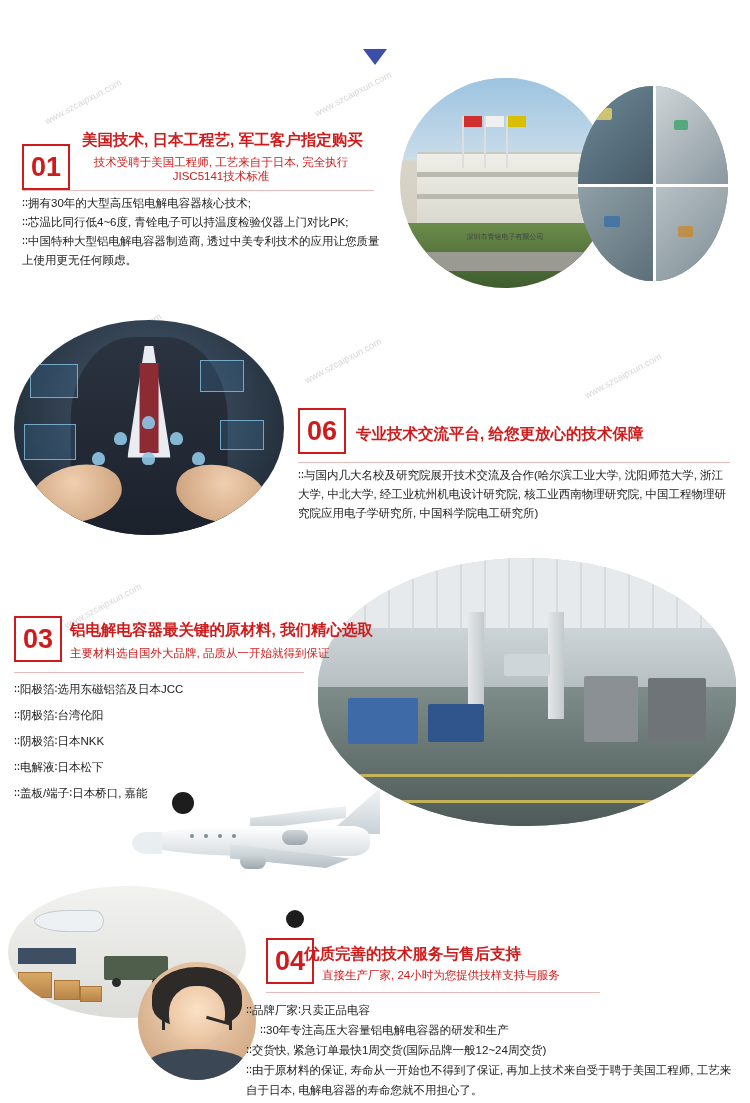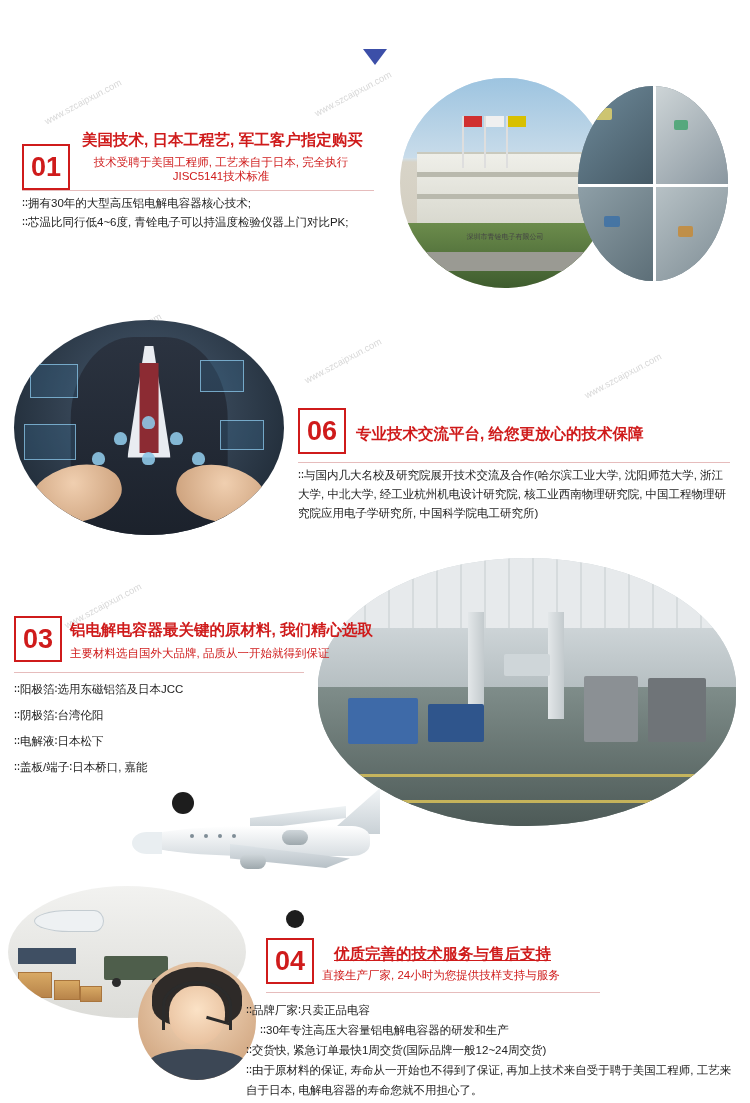--- a/index.html
+++ b/index.html
@@ -371,20 +371,21 @@
   <div class="sep-v"></div>
 </div>
 
 <div class="num-badge" style="left:22px; top:132px;margin-top:12px;">01</div>
 <div class="blk-title" style="left:82px; top:130px;">美国技术, 日本工程艺, 军工客户指定购买</div>
 <div class="blk-sub" style="left:76px; top:155px; width:290px; white-space:normal; line-height:14px;text-align:center;">技术受聘于美国工程师, 工艺来自于日本, 完全执行JISC5141技术标准</div>
 <div class="hline" style="left:22px; top:190px; width:352px;"></div>
 <div class="bullets" style="left:22px; top:194px; width:360px;">
   <div>∶∶拥有30年的大型高压铝电解电容器核心技术;</div>
   <div>∶∶芯温比同行低4~6度, 青铨电子可以持温度检验仪器上门对比PK;</div>
+  <div class="wrap">∶∶中国特种大型铝电解电容器制造商, 透过中美专利技术的应用让您质量上使用更无任何顾虑。</div>
 </div>
 
 <div class="s2-photo">
   <div class="suit"></div>
   <div class="shirt"></div>
   <div class="tie"></div>
   <div class="hand l"></div>
   <div class="hand r"></div>
   <div class="person-ico" style="left:128px; top:96px;"></div>
   <div class="person-ico" style="left:100px; top:112px;"></div>
@@ -420,20 +421,21 @@
   <div class="stripe" style="left:60px;  top:242px; width:300px;"></div>
 </div>
 
 <div class="num-badge" style="left:14px; top:616px;">03</div>
 <div class="blk-title" style="left:70px; top:620px;">铝电解电容器最关键的原材料, 我们精心选取</div>
 <div class="blk-sub" style="left:70px; top:646px;">主要材料选自国外大品牌, 品质从一开始就得到保证</div>
 <div class="hline" style="left:14px; top:672px; width:290px;"></div>
 <div class="bullets" style="left:14px; top:676px; width:300px; line-height:26px;">
   <div>∶∶阳极箔∶选用东磁铝箔及日本JCC</div>
   <div>∶∶阴极箔∶台湾伦阳</div>
+  <div>∶∶阴极箔∶日本NKK</div>
   <div>∶∶电解液∶日本松下</div>
   <div>∶∶盖板/端子∶日本桥口, 嘉能</div>
 </div>
 
 <div class="plane">
   <div class="tail"></div>
   <div class="wing2"></div>
   <div class="body"></div>
   <div class="nose"></div>
   <div class="wing1"></div>
@@ -461,21 +463,21 @@
 
 <div class="s4-agent">
   <div class="hair"></div>
   <div class="face"></div>
   <div class="headset"></div>
   <div class="mic"></div>
   <div class="shoulder"></div>
 </div>
 
 <div class="num-badge" style="left:266px; top:938px;">04</div>
-<div class="blk-title" style="left:334px; top:944px;text-decoration:underline;">优质完善的技术服务与售后支持</div>
+<div class="blk-title" style="left:304px; top:944px;">优质完善的技术服务与售后支持</div>
 <div class="blk-sub" style="left:322px; top:968px;">直接生产厂家, 24小时为您提供技样支持与服务</div>
 <div class="hline" style="left:266px; top:992px; width:334px;"></div>
 <div class="bullets" style="left:246px; top:1000px; width:490px; line-height:20px;">
   <div>∶∶品牌厂家∶只卖正品电容</div>
   <div style="padding-left:14px;">∶∶30年专注高压大容量铝电解电容器的研发和生产</div>
   <div>∶∶交货快, 紧急订单最快1周交货(国际品牌一般12~24周交货)</div>
   <div class="wrap">∶∶由于原材料的保证, 寿命从一开始也不得到了保证, 再加上技术来自受于聘于美国工程师, 工艺来自于日本, 电解电容器的寿命您就不用担心了。</div>
 </div>
 
 </body></html>

